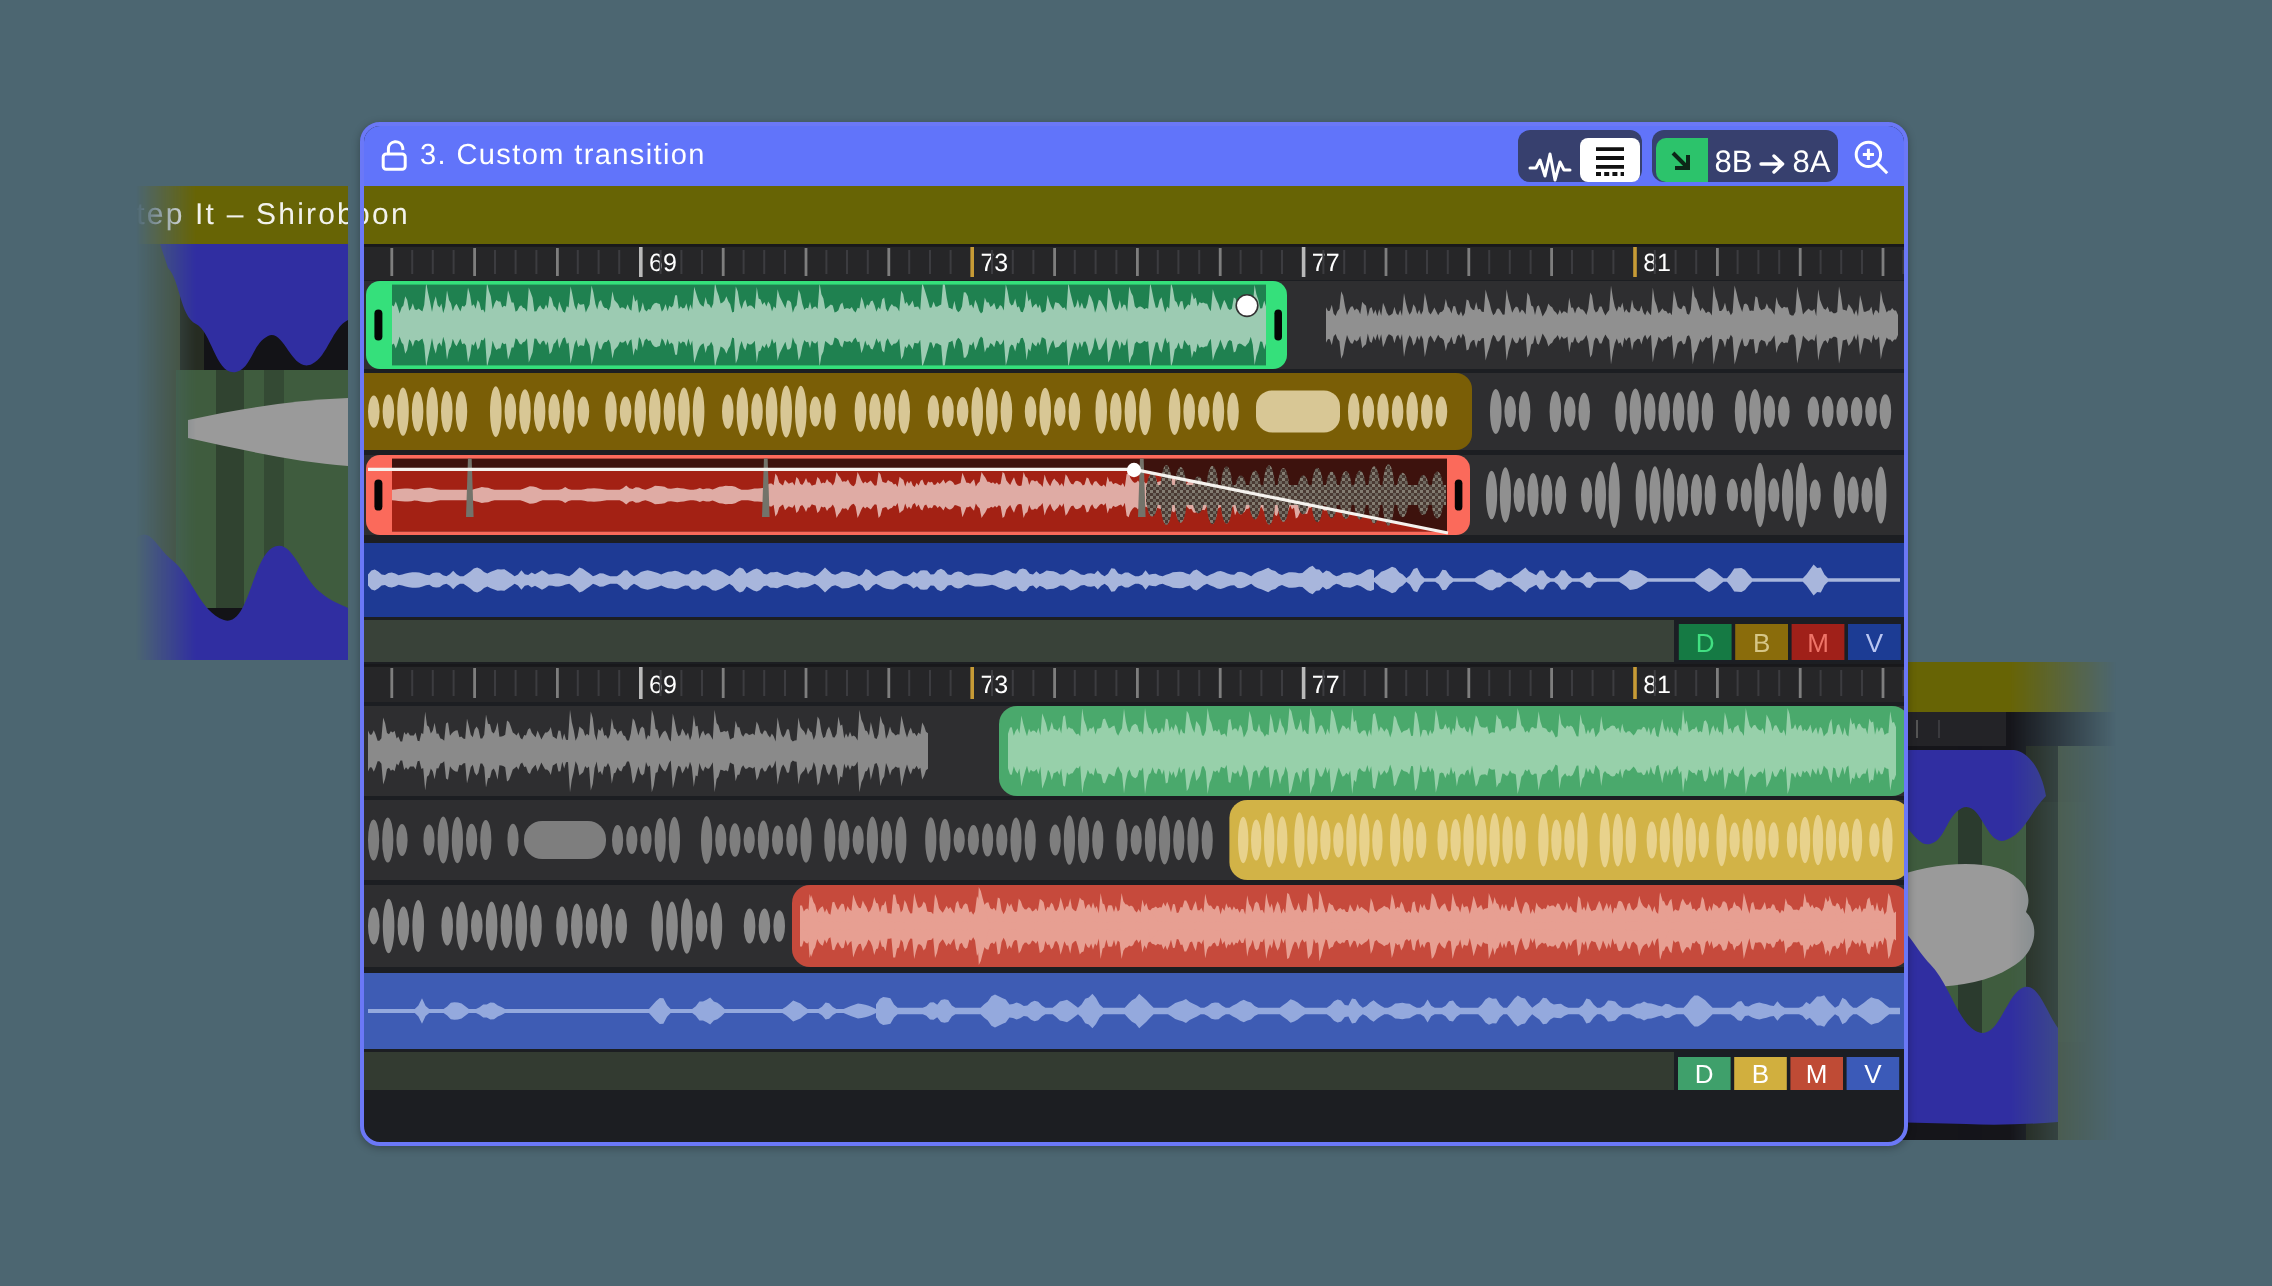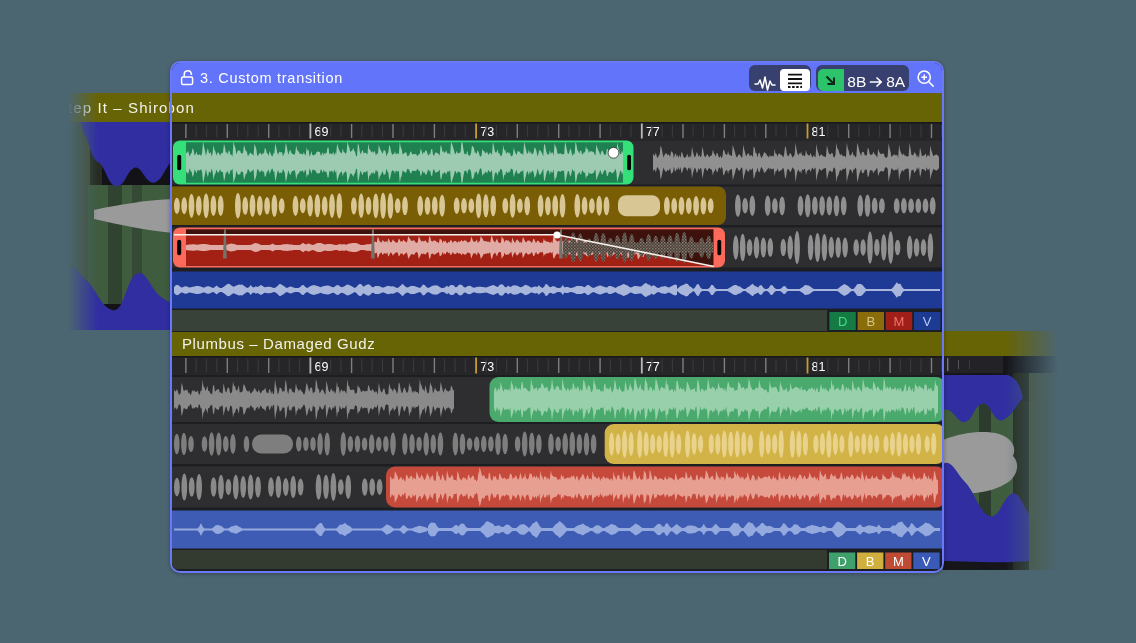--- a/index.html
+++ b/index.html
@@ -5,21 +5,21 @@
   font-family:"Liberation Sans", sans-serif; }
 .abs { position:absolute; }
 #bdl { left:66px; top:93px; width:108px; height:237px;
   -webkit-mask-image:linear-gradient(to right, transparent 2px, #000 32px);
   mask-image:linear-gradient(to right, transparent 2px, #000 32px); }
 #bdr { left:943px; top:331px; width:117px; height:239px;
   -webkit-mask-image:linear-gradient(to right, #000 62px, transparent 115px);
   mask-image:linear-gradient(to right, #000 62px, transparent 115px); }
 .olivebar { background:#676405; position:relative; overflow:hidden; }
 .olivetext { position:absolute; color:#f2f2ec; font-size:15px; letter-spacing:0.85px; white-space:nowrap; }
-#panel { left:170px; top:61px; width:774px; height:512px;
+#panel { left:180px; top:61px; width:774px; height:512px;
   border:2px solid #6b78f7; border-radius:10px; background:#1c1e22;
   overflow:hidden; box-shadow:0 1px 4px rgba(0,0,0,0.3); }
 #header { height:30px; background:#6174fa; display:flex; align-items:center; color:#fff; }
 #htitle { font-size:14.5px; letter-spacing:0.7px; margin-left:4px; }
 .seg { background:#37406e; border-radius:6px; display:flex; align-items:flex-end; }
 .deckbody { font-size:0; line-height:0; }
 </style></head>
 <body>
 <div class="abs" id="bdl">
   <div class="olivebar" style="height:29px;">
@@ -237,23 +237,20 @@
         <rect x="655" y="188" width="115" height="21" fill="#1b1e24"></rect>
         <rect x="657.4" y="190" width="26.4" height="18" fill="#157a44"></rect>
         <text x="670.6" y="204" font-size="13" fill="#41e082" text-anchor="middle">D</text>
         <rect x="685.6" y="190" width="26.4" height="18" fill="#8a6c0b"></rect>
         <text x="698.8" y="204" font-size="13" fill="#d6c687" text-anchor="middle">B</text>
         <rect x="713.8" y="190" width="26.4" height="18" fill="#a02019"></rect>
         <text x="727" y="204" font-size="13" fill="#ef7468" text-anchor="middle">M</text>
         <rect x="742" y="190" width="26.4" height="18" fill="#1c3c94"></rect>
         <text x="755.2" y="204" font-size="13" fill="#b9c6f2" text-anchor="middle">V</text>
       </svg></div>
-  <div class="olivebar" style="height:24px;">
-    <div class="olivetext" style="left:10px; top:3px; letter-spacing:0.6px;">Plumbus – Damaged Gudz</div>
-  </div>
   <div class="deckbody"><svg width="770" height="213" viewBox="0 0 770 213" font-family="Liberation Sans, sans-serif">
         <rect width="770" height="213" fill="#1c1e22"></rect>
         <rect x="0" y="0" width="770" height="19" fill="#262628"></rect>
         <rect x="0" y="0" width="770" height="1.4" fill="#18181b"></rect>
         <rect x="13.2" y="2" width="1.4" height="15" fill="#7e7e7e"></rect>
         <rect x="23.6" y="3" width="1" height="13" fill="#3c3c40"></rect>
         <rect x="33.9" y="3" width="1" height="13" fill="#3c3c40"></rect>
         <rect x="44.3" y="3" width="1" height="13" fill="#3c3c40"></rect>
         <rect x="54.6" y="2" width="1.4" height="15" fill="#7e7e7e"></rect>
         <rect x="65" y="3" width="1" height="13" fill="#3c3c40"></rect>

